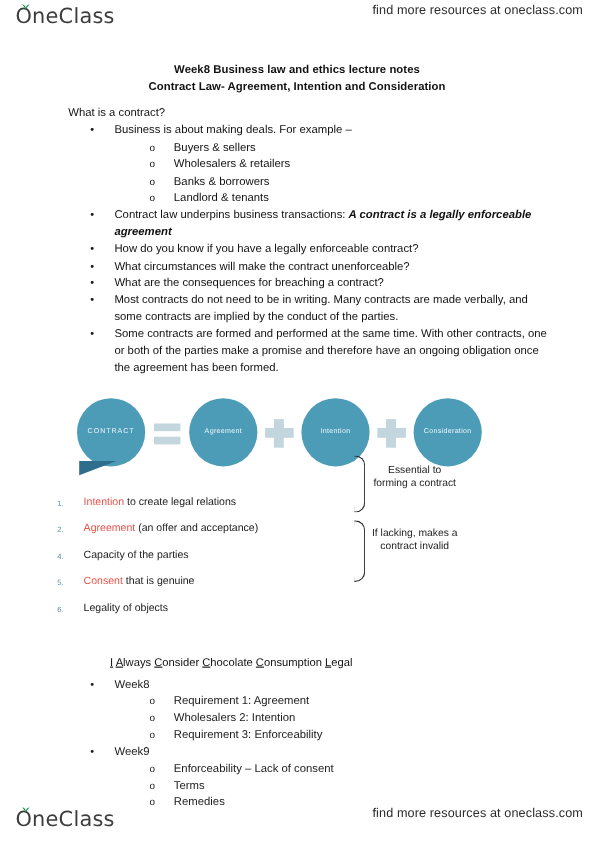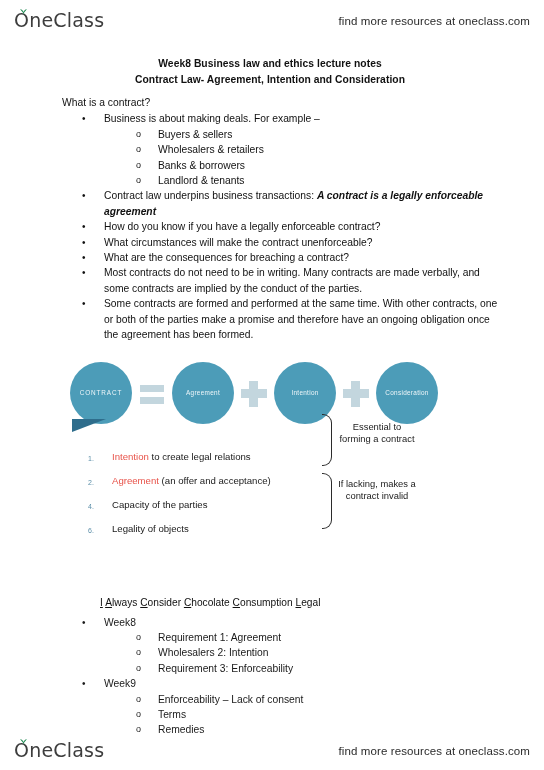--- a/index.html
+++ b/index.html
@@ -16,21 +16,20 @@
     overflow: hidden;
   }
 
   
   .brand-bar {
     position: absolute;
     left: 0;
     width: 544px;
     height: 34px;
     display: flex;
-    align-items: center;
     justify-content: space-between;
     padding: 0 14px;
     box-sizing: border-box;
   }
   .brand-bar.header { top: 4px; }
   .brand-bar.footer { top: 734px; }
 
   .logo {
     display: flex;
     align-items: flex-start;
@@ -174,21 +173,21 @@
     width: 0;
     height: 0;
     border-left: 34px solid #2e6d8c;
     border-bottom: 13px solid transparent;
   }
 
   
   .req-area {
     position: relative;
     margin-top: 6px;
-    padding-left: 88px;
+    padding-left: 52px;
     height: 150px;
   }
   ol.req {
     list-style: none;
     margin: 0;
     padding: 0;
     font-size: 9.6px;
   }
   ol.req > li {
     position: relative;
@@ -347,20 +346,24 @@
       </li>
       <li>
         <span class="num">2.</span>
         <span class="kw">Agreement</span><span> (an offer and acceptance)</span>
       </li>
       <li>
         <span class="num">4.</span>
         <span class="kw"></span><span>Capacity of the parties</span>
       </li>
       <li>
+        <span class="num">5.</span>
+        <span class="kw">Consent</span><span> that is genuine</span>
+      </li>
+      <li>
         <span class="num">6.</span>
         <span class="kw"></span><span>Legality of objects</span>
       </li>
     </ol>
   </div>
 
   <div class="mnemonic">
     <u>I</u><span></span>
     <u>A</u><span>lways</span>
     <u>C</u><span>onsider</span>

